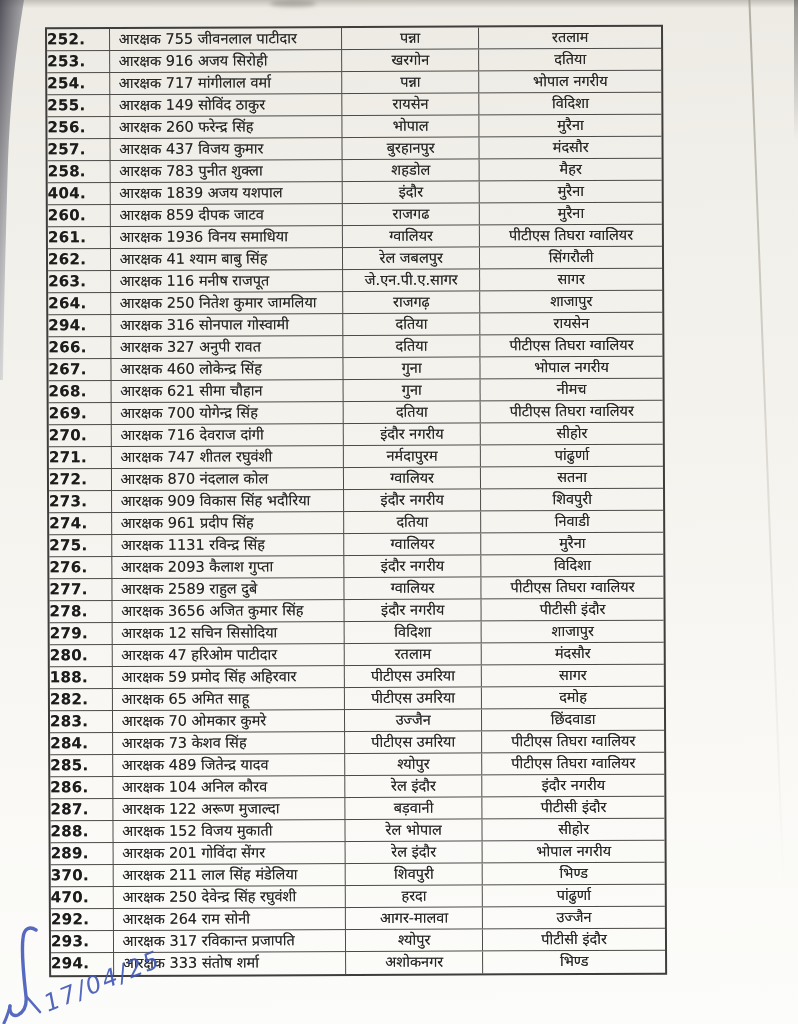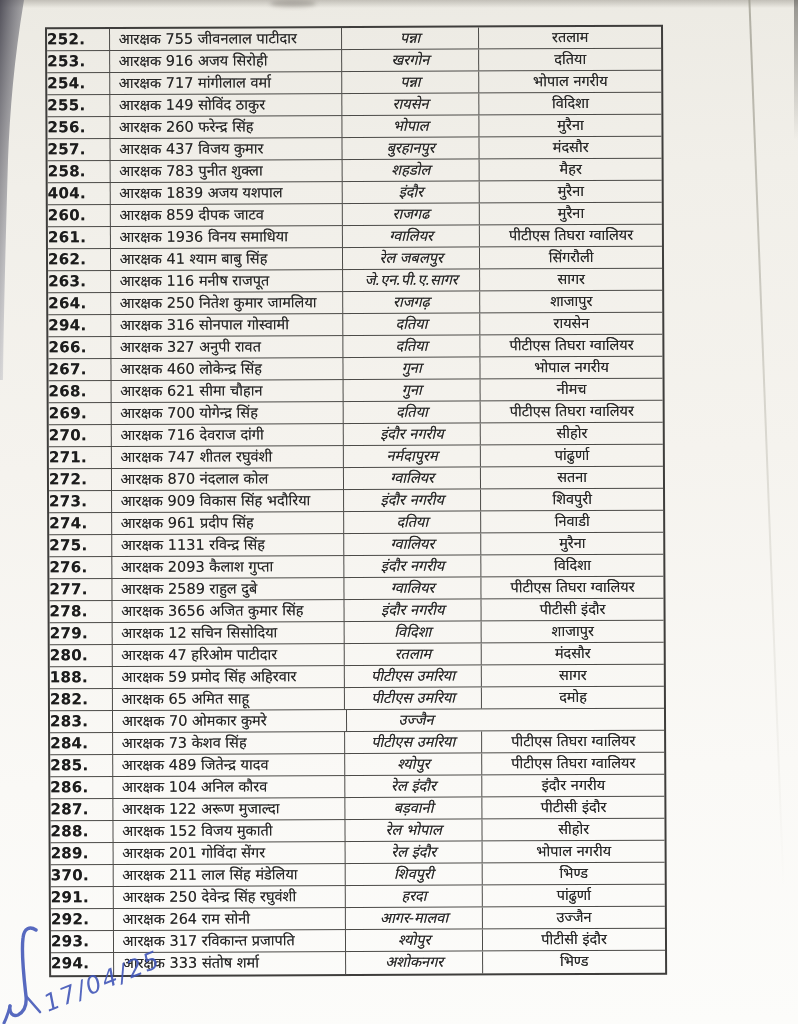--- a/index.html
+++ b/index.html
@@ -27,21 +27,21 @@
     color:#262626;
     text-shadow:0 0 .5px rgba(40,40,40,.55);
   }
   .trow{display:flex;height:22px;box-sizing:border-box;border-bottom:1px solid #4c4b48;}
   .trow:last-child{border-bottom:none;}
   .cell{box-sizing:border-box;border-right:1px solid #4c4b48;height:100%;
     line-height:21px;font-size:14.5px;overflow:hidden;white-space:nowrap;}
   .cell:last-child{border-right:none;}
   .c-sn{width:63px;font-weight:700;font-size:15px;letter-spacing:.3px;color:#1c1c1c;}
   .c-name{width:234px;padding-left:9px;font-weight:500;}
-  .c-from{width:138px;text-align:center;font-style:italic;}
+  .c-from{width:138px;text-align:center;}
   .c-to{width:183px;text-align:center;}
 
   
   .handwriting{position:absolute;left:0px;top:916px;width:230px;height:108px;}
 </style>
 </head>
 <body>
 
 <div class="top-band"></div>
 <svg class="corner-shadow" width="40" height="380" viewBox="0 0 40 380">
@@ -244,20 +244,21 @@
         <div class="trow">
           <div class="cell c-sn">282.</div>
           <div class="cell c-name">आरक्षक 65 अमित साहू</div>
           <div class="cell c-from">पीटीएस उमरिया</div>
           <div class="cell c-to">दमोह</div>
         </div>
         <div class="trow">
           <div class="cell c-sn">283.</div>
           <div class="cell c-name">आरक्षक 70 ओमकार कुमरे</div>
           <div class="cell c-from">उज्जैन</div>
+          <div class="cell c-to">छिंदवाडा</div>
         </div>
         <div class="trow">
           <div class="cell c-sn">284.</div>
           <div class="cell c-name">आरक्षक 73 केशव सिंह</div>
           <div class="cell c-from">पीटीएस उमरिया</div>
           <div class="cell c-to">पीटीएस तिघरा ग्वालियर</div>
         </div>
         <div class="trow">
           <div class="cell c-sn">285.</div>
           <div class="cell c-name">आरक्षक 489 जितेन्द्र यादव</div>
@@ -288,21 +289,21 @@
           <div class="cell c-from">रेल इंदौर</div>
           <div class="cell c-to">भोपाल नगरीय</div>
         </div>
         <div class="trow">
           <div class="cell c-sn">370.</div>
           <div class="cell c-name">आरक्षक 211 लाल सिंह मंडेलिया</div>
           <div class="cell c-from">शिवपुरी</div>
           <div class="cell c-to">भिण्ड</div>
         </div>
         <div class="trow">
-          <div class="cell c-sn">291.</div>
+          <div class="cell c-sn">470.</div>
           <div class="cell c-name">आरक्षक 250 देवेन्द्र सिंह रघुवंशी</div>
           <div class="cell c-from">हरदा</div>
           <div class="cell c-to">पांढुर्णा</div>
         </div>
         <div class="trow">
           <div class="cell c-sn">292.</div>
           <div class="cell c-name">आरक्षक 264 राम सोनी</div>
           <div class="cell c-from">आगर-मालवा</div>
           <div class="cell c-to">उज्जैन</div>
         </div>

